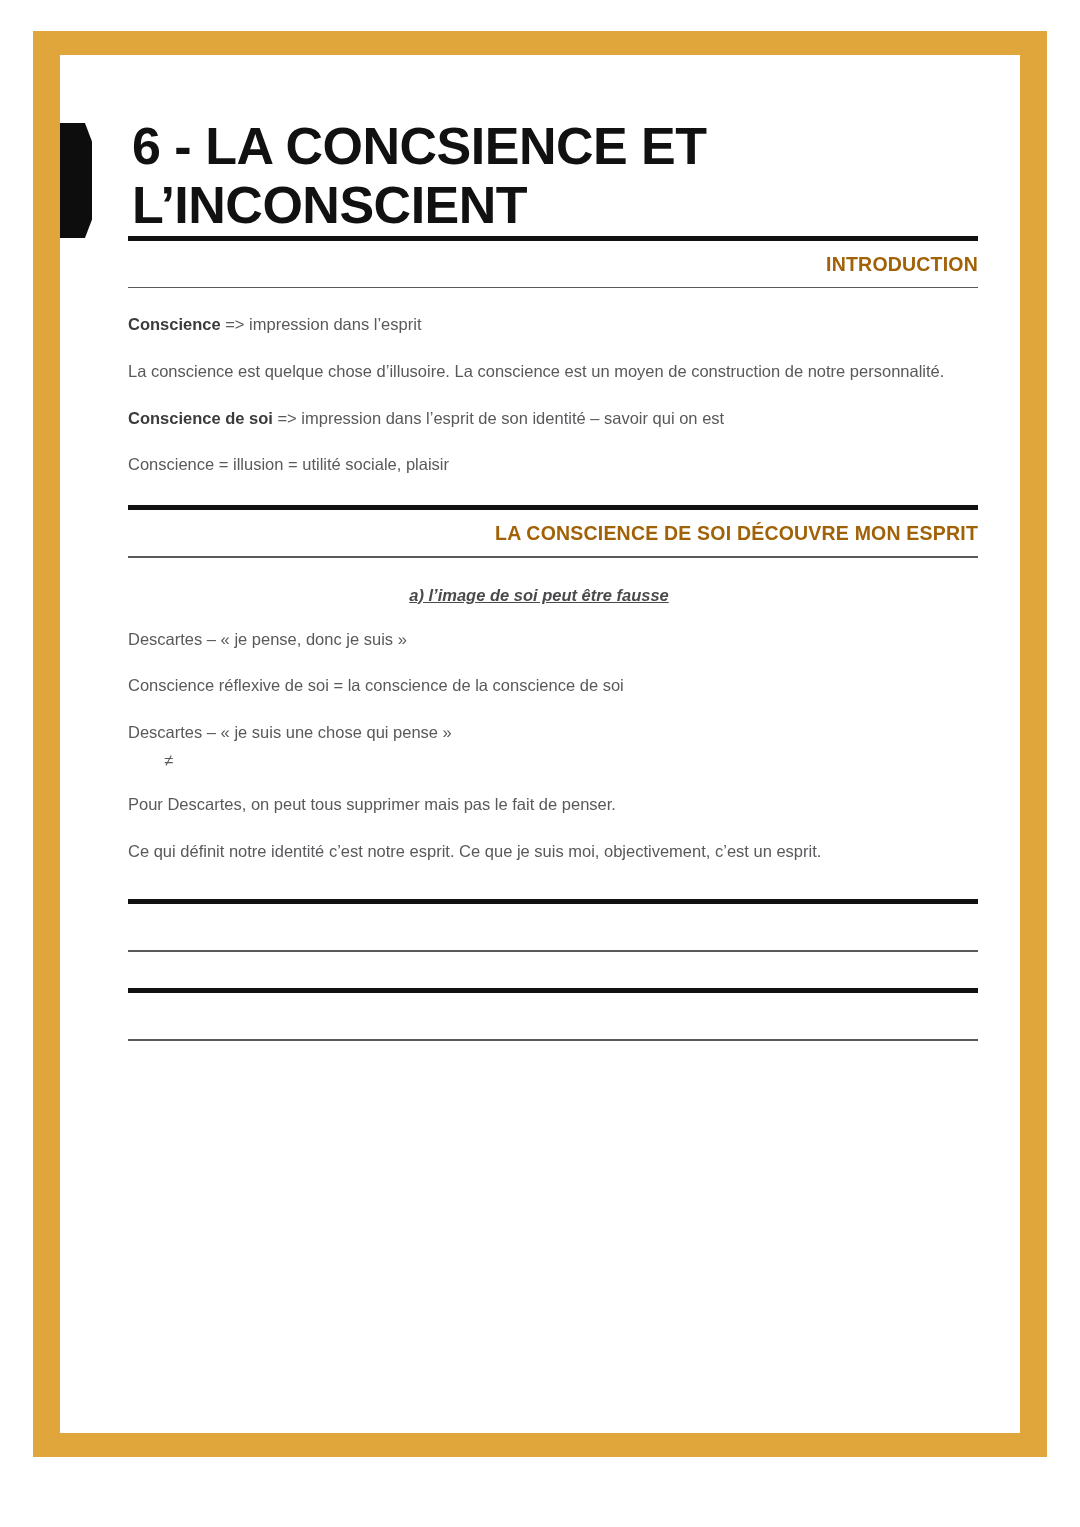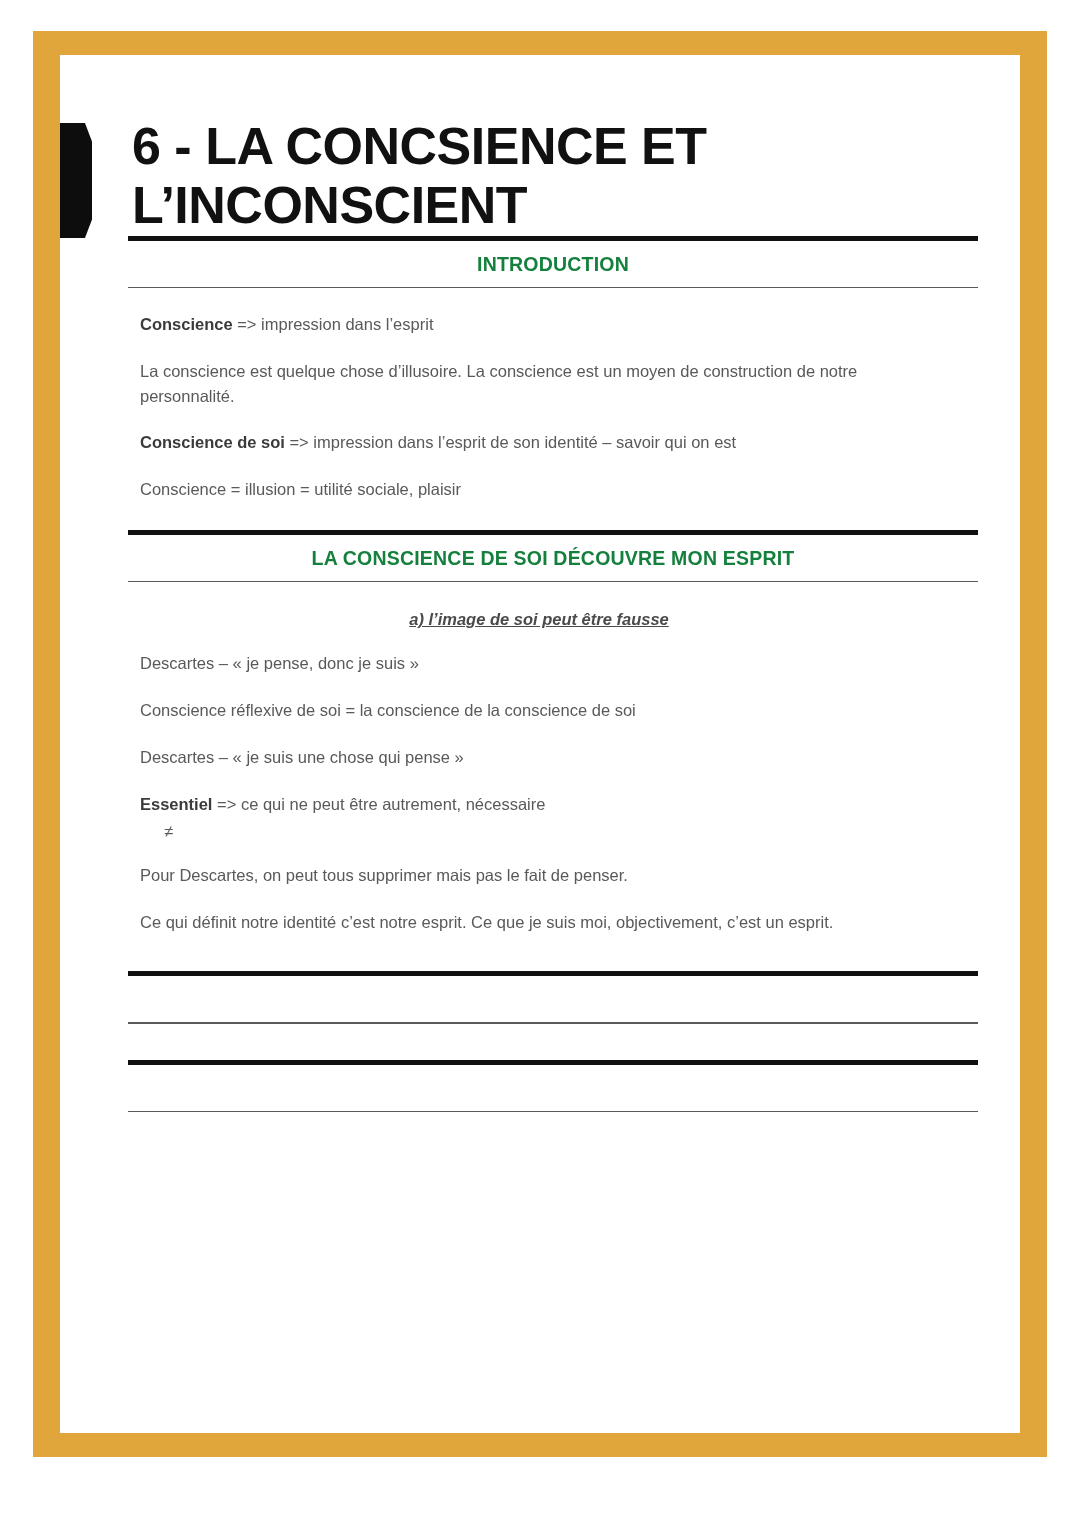--- a/index.html
+++ b/index.html
@@ -64,37 +64,37 @@
     background: #111111;
     margin: 0 42px 0 68px;
   }
   .rule-thin {
     height: 1.6px;
     background: #595959;
     margin: 0 42px 0 68px;
   }
 
   .section-heading {
-    text-align: center;
+    text-align: right;
     font-size: 19.5px;
     font-weight: bold;
-    color: #15803d;
+    color: #a16207;
     letter-spacing: 0.2px;
     padding: 12px 0 11px 0;
     margin: 0 42px 0 68px;
   }
 
   .content {
     padding: 0 70px 0 68px;
   }
   p.para {
     font-size: 16.5px;
     line-height: 1.5;
     color: #59595c;
-    margin: 22px 0 0 12px;
+    margin: 22px 0 0 0;
   }
   p.para:first-child { margin-top: 24px; }
   p.para b {
     color: #3b3b3d;
     font-weight: bold;
   }
   .subheading {
     text-align: center;
     font-size: 16.5px;
     font-style: italic;
@@ -137,21 +137,20 @@
 
     <div>
       <div class="rule-thick"></div>
       <div class="section-heading">LA CONSCIENCE DE SOI DÉCOUVRE MON ESPRIT</div>
       <div class="rule-thin"></div>
       <div class="content">
         <p class="subheading">a) l’image de soi peut être fausse</p>
         <p class="para"><span>Descartes – « je pense, donc je suis »</span></p>
         <p class="para"><span>Conscience réflexive de soi = la conscience de la conscience de soi</span></p>
         <p class="para"><span>Descartes – « je suis une chose qui pense »</span></p>
-        <p class="para"><b>Essentiel</b><span> =&gt; ce qui ne peut être autrement, nécessaire</span></p>
         <div class="neq">≠</div>
         <p class="para"><span>Pour Descartes, on peut tous supprimer mais pas le fait de penser.</span></p>
         <p class="para"><span>Ce qui définit notre identité c’est notre esprit. Ce que je suis moi, objectivement, c’est un esprit.</span></p>
       </div>
       <div class="gap-lg"></div>
     </div>
 
     <div>
       <div class="rule-thick"></div>
       <div class="section-heading">&nbsp;</div>

